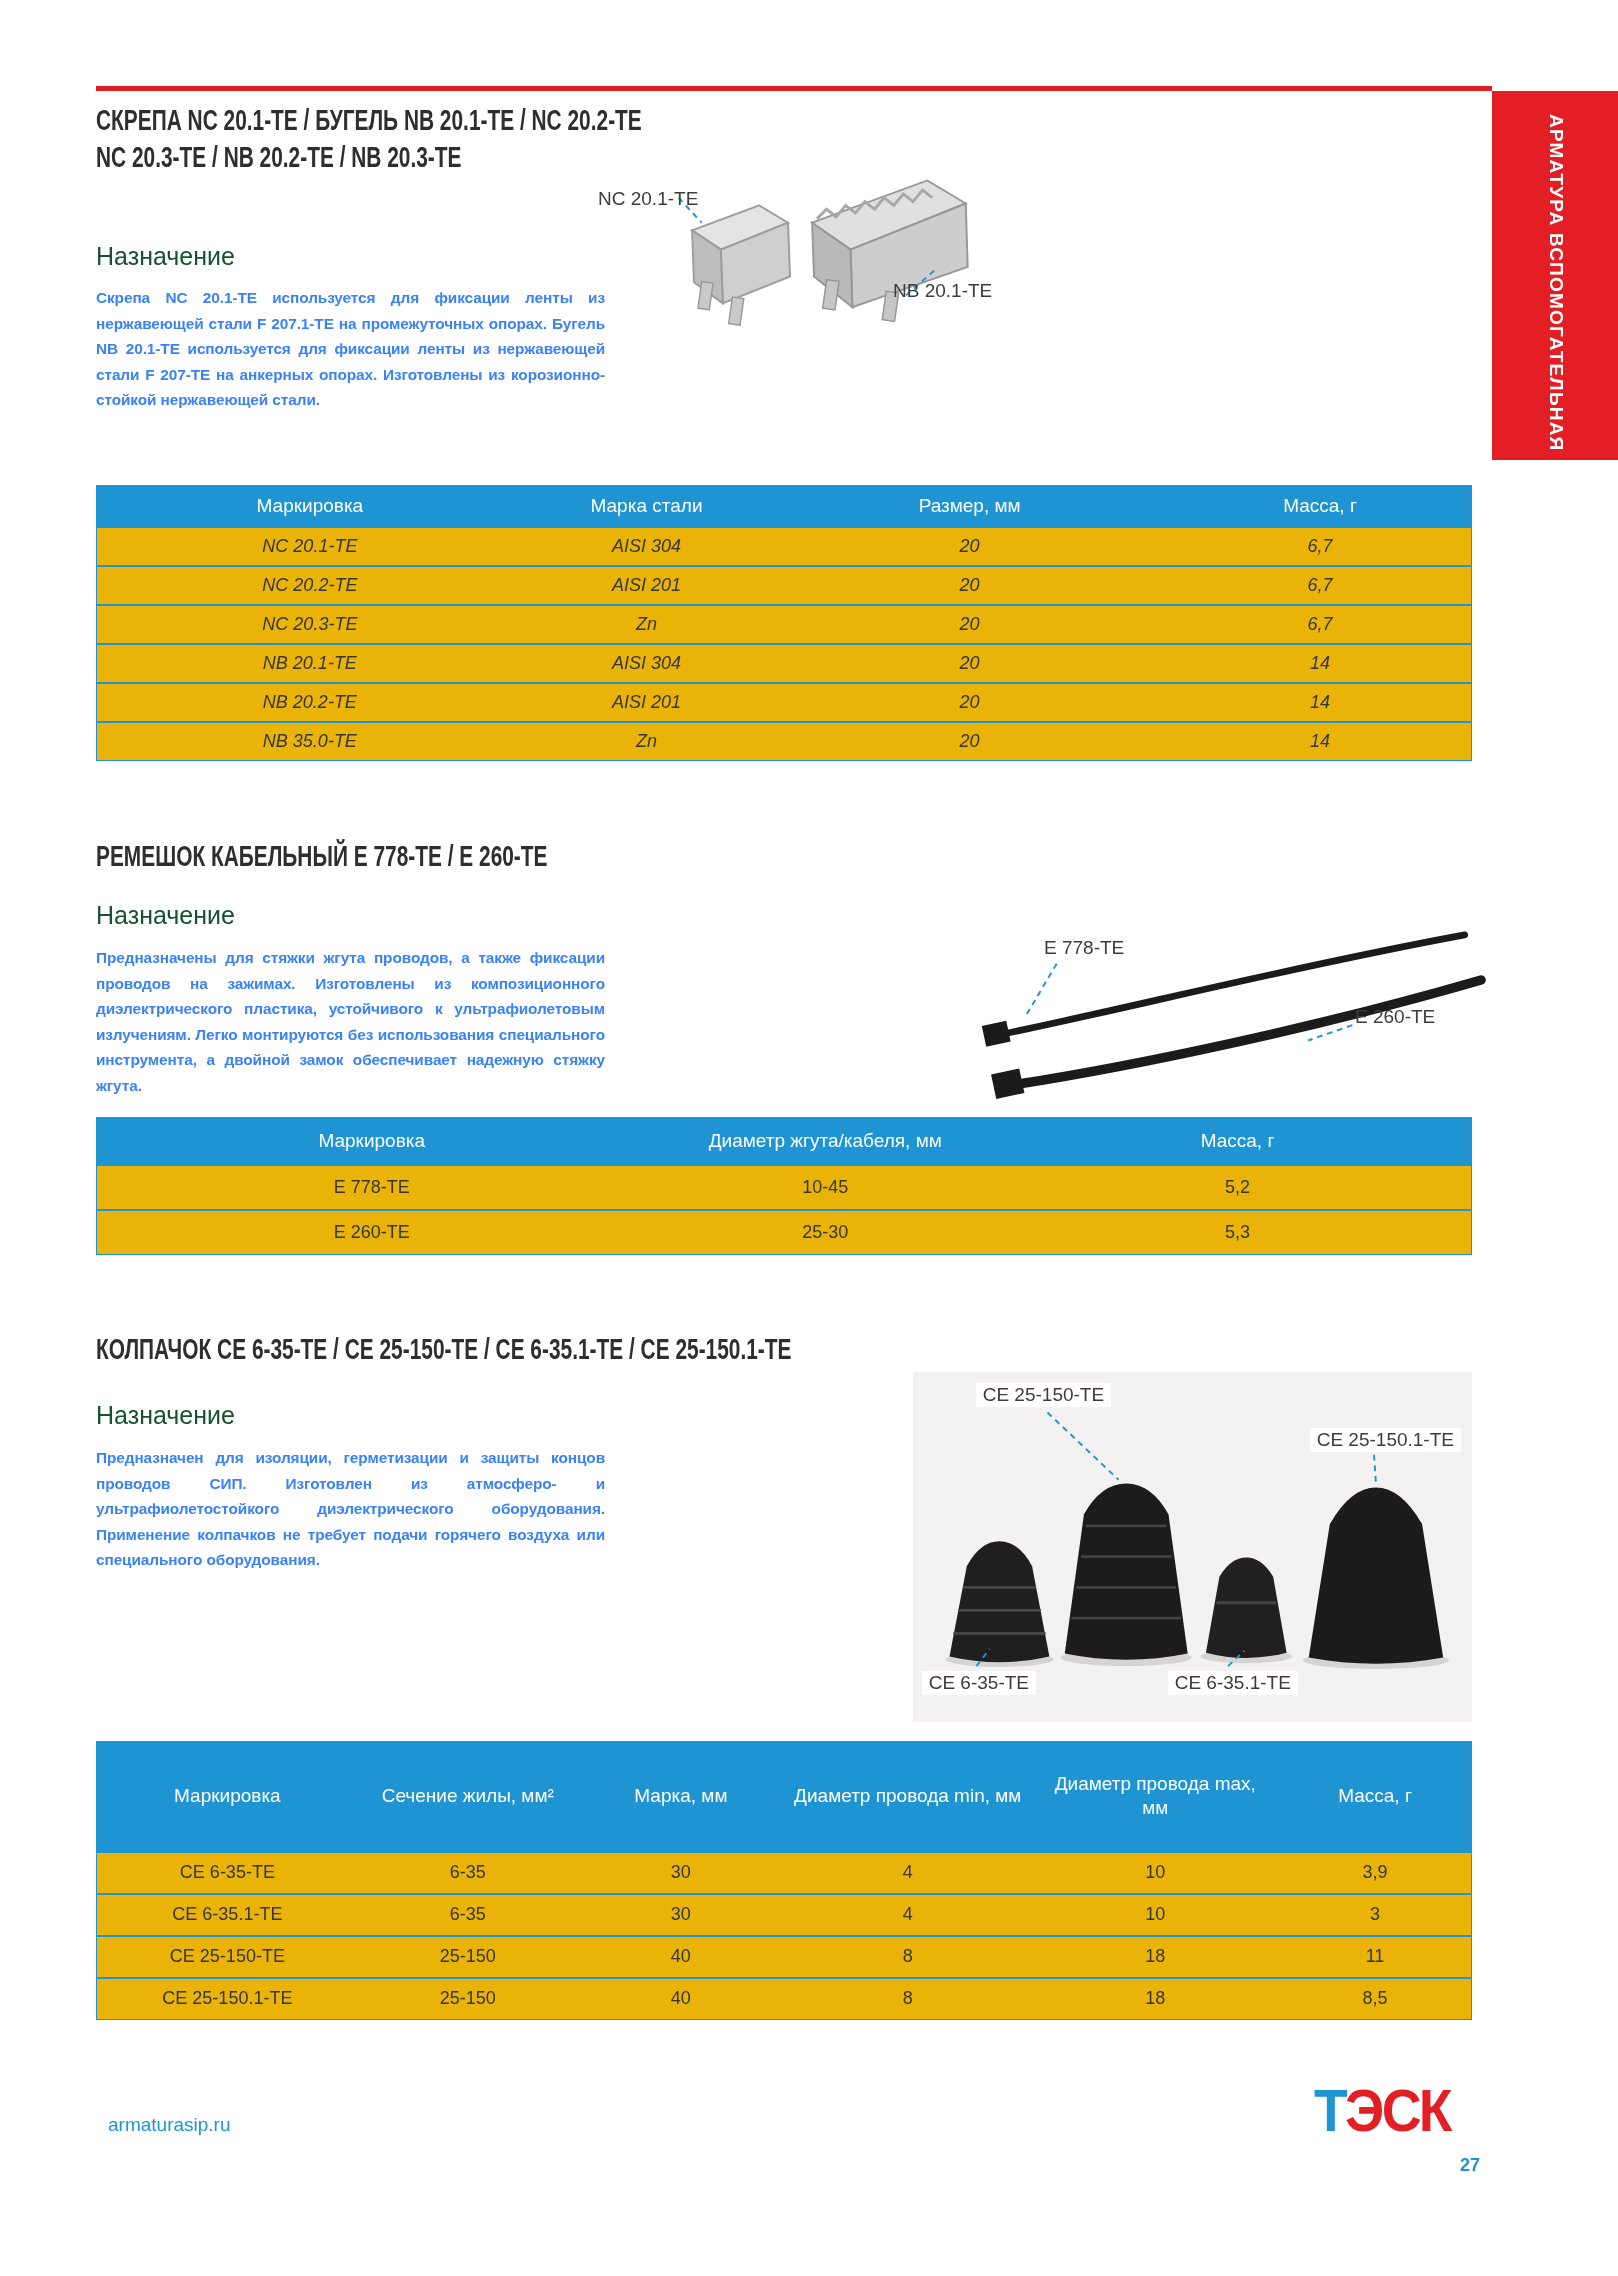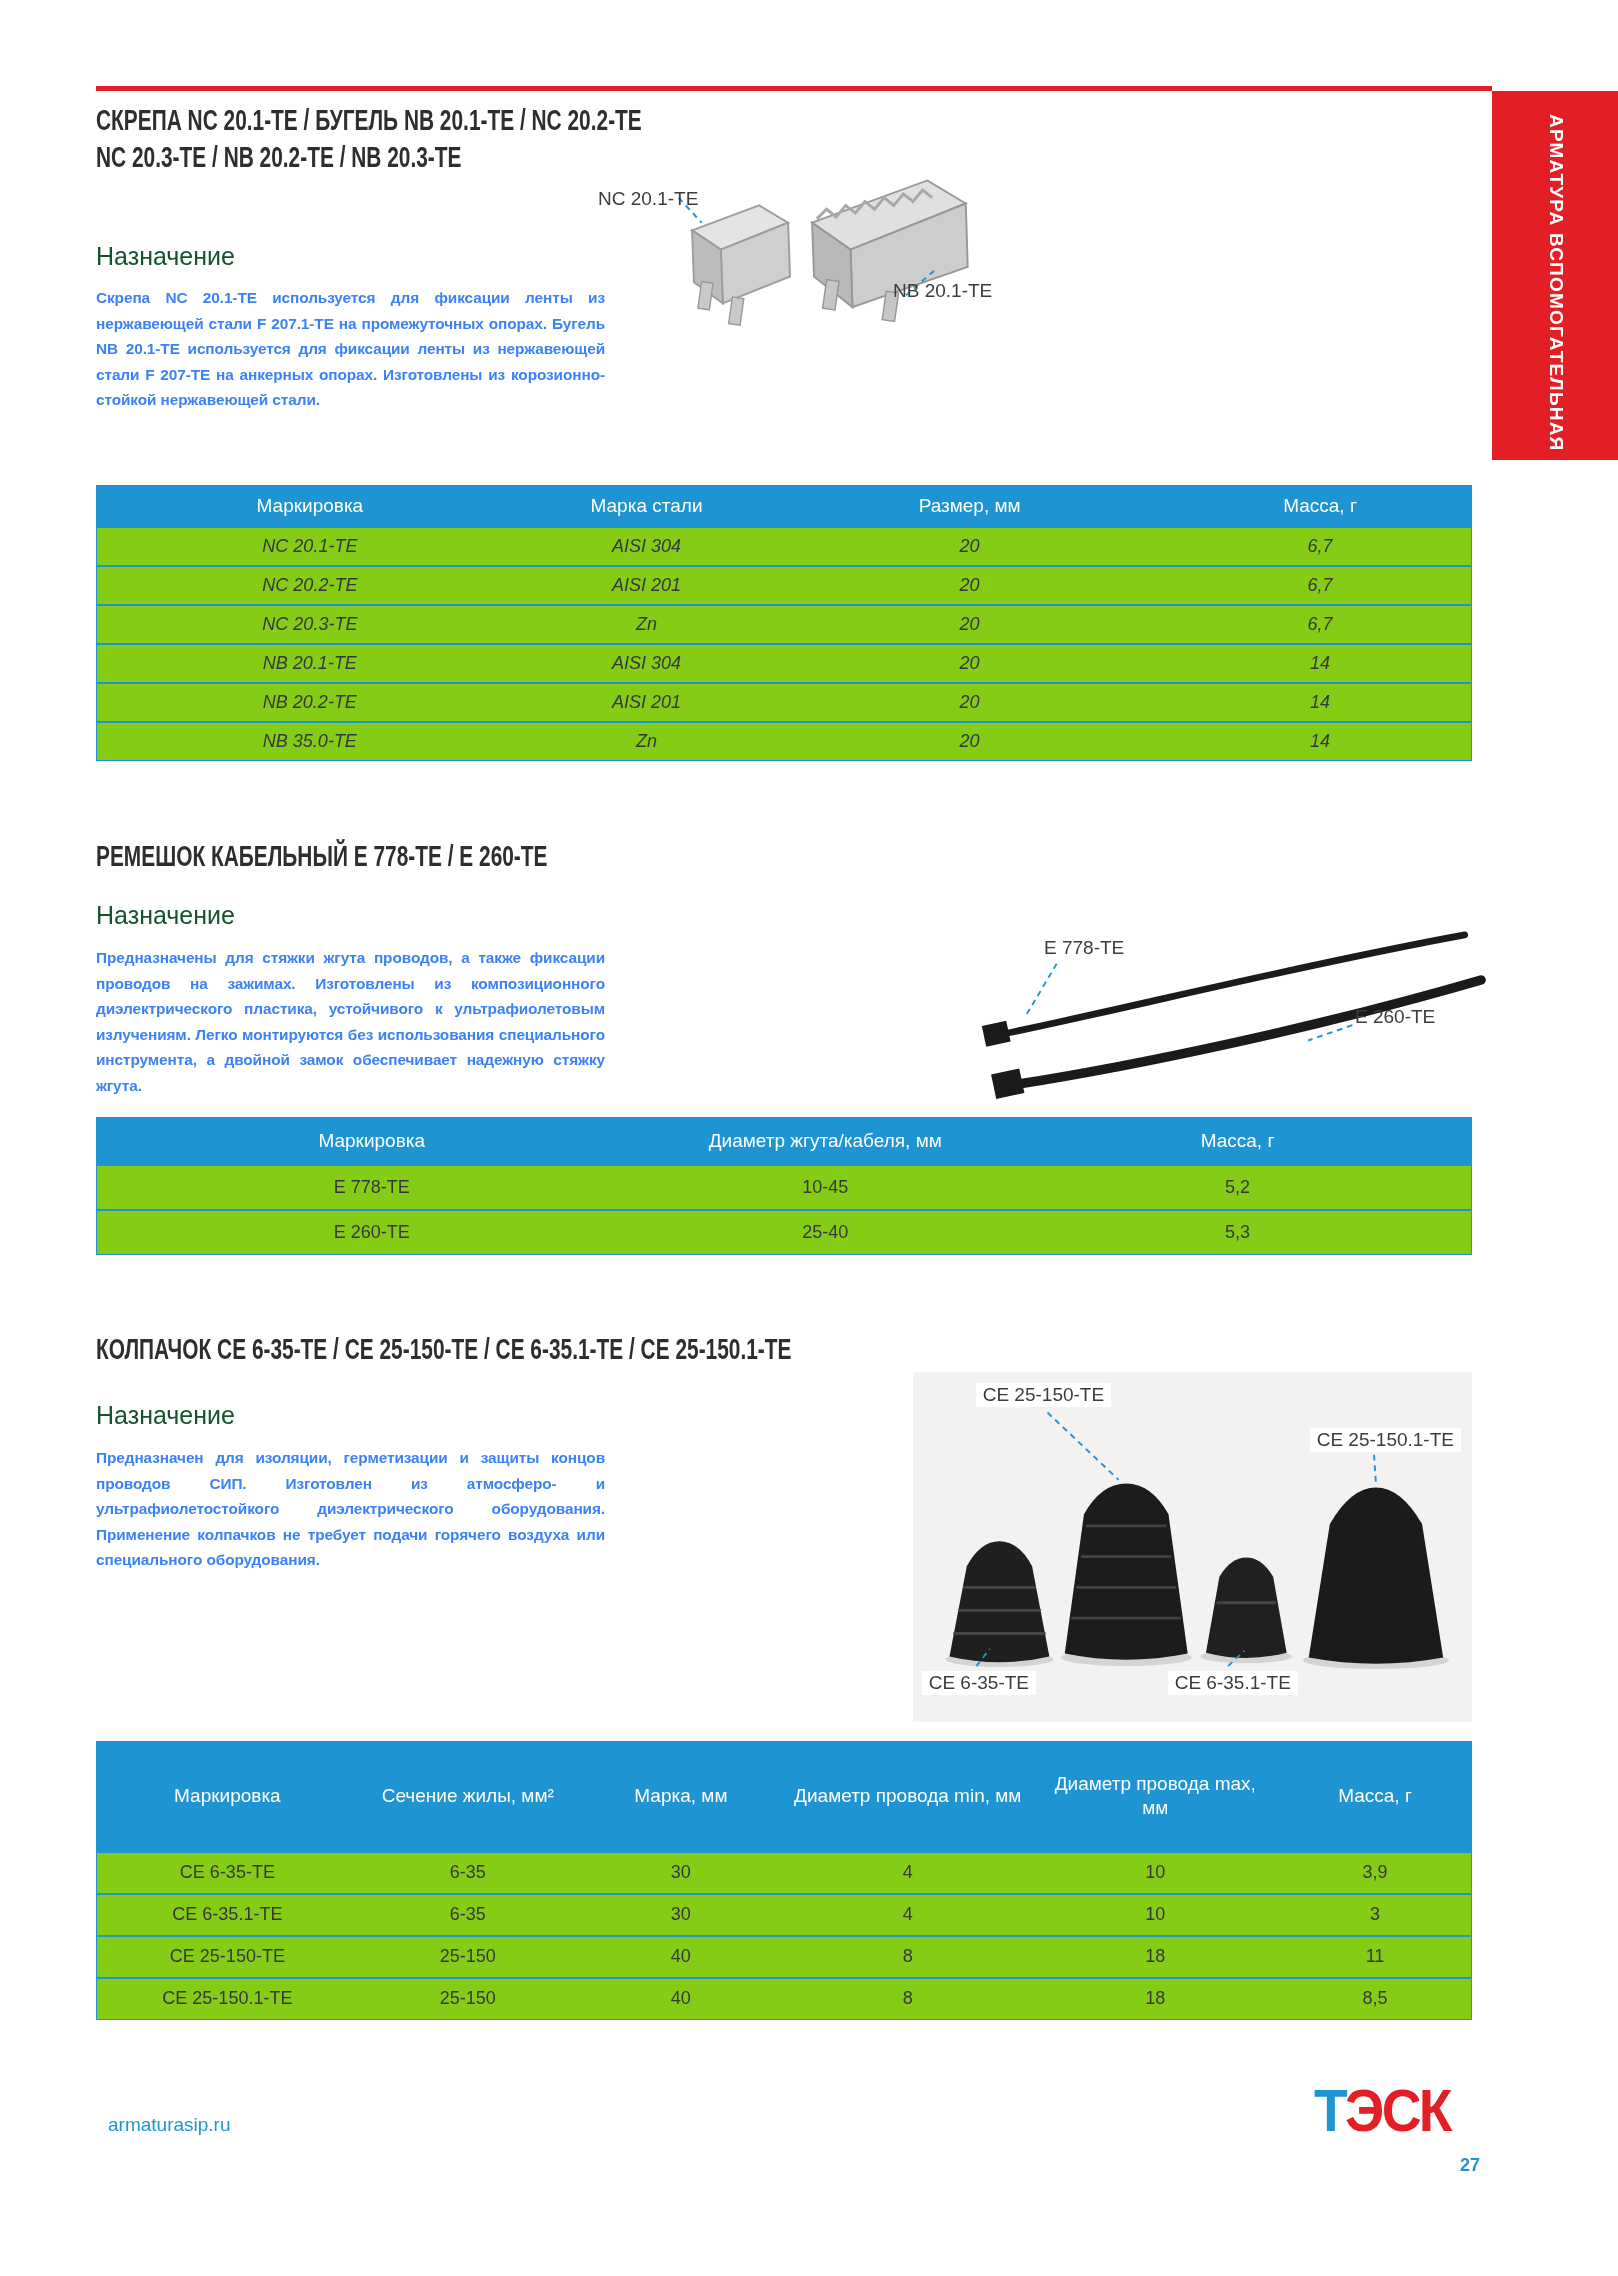--- a/index.html
+++ b/index.html
@@ -31,21 +31,21 @@
     text-align:justify; letter-spacing:-0.1px;font-weight:bold;
   }
 
   
   .fig-label { font-size:19px; color:#3c3c3b; white-space:nowrap; }
   .fig-label.boxed { background:#ffffff; padding:1px 6.7px; }
 
   
   .ptable {
     border-collapse:collapse; table-layout:fixed; width:1376px;
-    background:#84cc16; border:1.9px solid #1e95d2;
+    background:#eab308; border:1.9px solid #1e95d2;
   }
   .ptable th {
     background:#1e95d2; color:#ffffff; font-weight:normal; font-size:19px;
     text-align:center; vertical-align:middle; padding:3.8px 7.7px; line-height:24px;
   }
   .ptable td {
     border-top:2.9px solid #1e95d2; text-align:center; vertical-align:middle;
     font-size:18px; color:#37373a; padding:0 7.7px;
   }
   .t1 th { height:41px; }
@@ -195,21 +195,21 @@
       </tr>
     </thead>
     <tbody>
       <tr>
         <td>Е 778-ТЕ</td>
         <td>10-45</td>
         <td>5,2</td>
       </tr>
       <tr>
         <td>Е 260-ТЕ</td>
-        <td>25-40</td>
+        <td>25-30</td>
         <td>5,3</td>
       </tr>
     </tbody>
   </table>
 
   <div class="abs sec-title" style="left:96px; top:1331px;">КОЛПАЧОК СЕ 6-35-ТЕ / СЕ 25-150-ТЕ / СЕ 6-35.1-ТЕ / СЕ 25-150.1-ТЕ</div>
   <div class="abs subtitle" style="left:96px; top:1401px;">Назначение</div>
   <div class="abs body-text" style="left:96px; top:1445px;">Предназначен для изоляции, герметизации и защиты концов проводов СИП. Изготовлен из атмосферо- и ультрафиолетостойкого диэлектрического оборудования. Применение колпачков не требует подачи горячего воздуха или специального оборудования.</div>
 
   <svg class="abs" style="left:913px; top:1372px;" width="559" height="350" viewBox="0 0 582 364">

